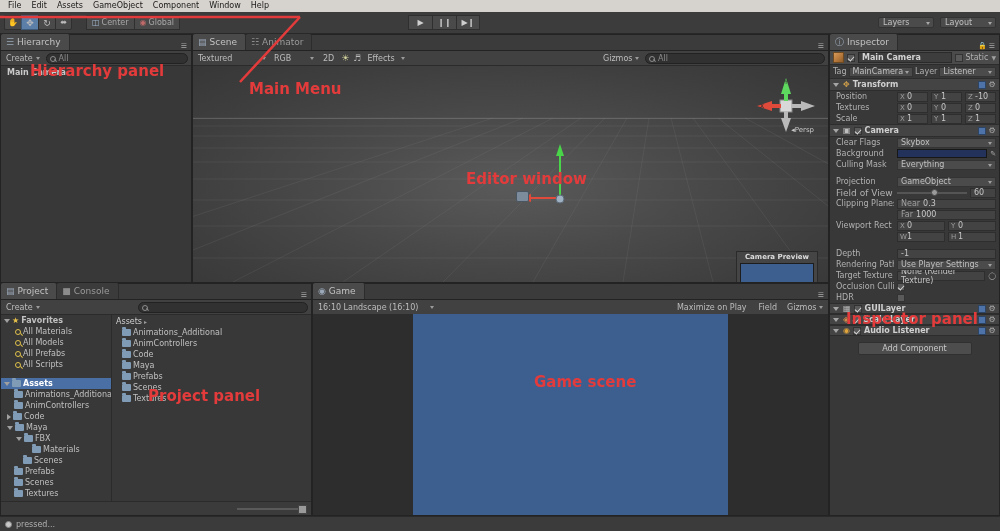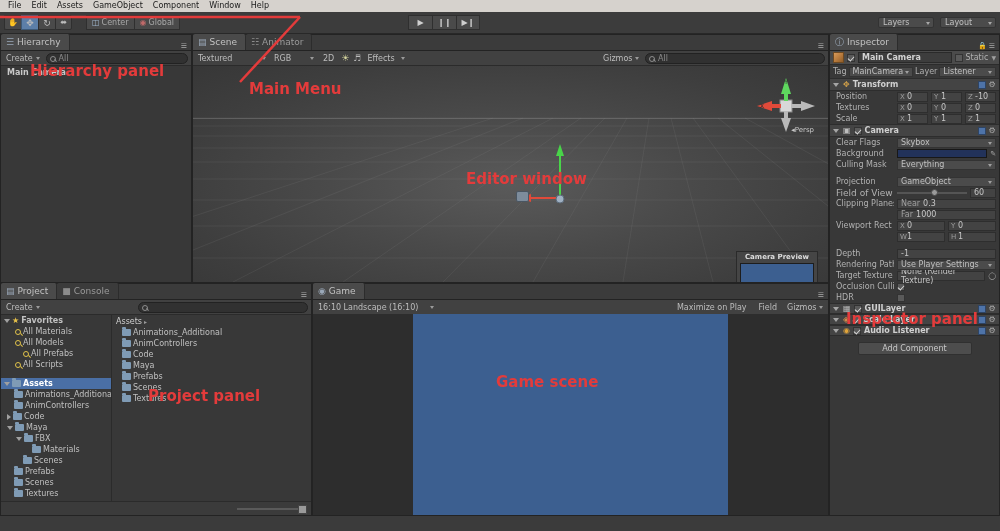--- a/index.html
+++ b/index.html
@@ -845,21 +845,21 @@
           <span style="font-weight:bold;">Favorites</span>
         </div>
         <div class="tree-row" style="padding-left:14px;">
           <span class="mag-ic"></span>
           <span>All Materials</span>
         </div>
         <div class="tree-row" style="padding-left:14px;">
           <span class="mag-ic"></span>
           <span>All Models</span>
         </div>
-        <div class="tree-row" style="padding-left:22px;">
+        <div class="tree-row" style="padding-left:14px;">
           <span class="mag-ic"></span>
           <span>All Prefabs</span>
         </div>
         <div class="tree-row" style="padding-left:14px;">
           <span class="mag-ic"></span>
           <span>All Scripts</span>
         </div>
 
         <div style="height:8px;"></div>
 
@@ -976,26 +976,30 @@
       </div>
       <div class="flat-drop" style="width:40px;">
         <span>Gizmos</span>
       </div>
     </div>
     <div id="game-canvas">
       <div id="game-render"></div>
     </div>
   </div>
 
+  <div id="statusbar">
+    <span class="status-dot"></span>
+    <span>pressed...</span>
+  </div>
 
   <svg id="annot-svg">
     <line x1="0" y1="17" x2="300" y2="17" stroke="#e33b3b" stroke-width="2.5"></line>
     <line x1="300" y1="17" x2="240" y2="82" stroke="#e33b3b" stroke-width="2.5"></line>
   </svg>
 
   <div class="annot" style="left:30px; top:62px;">Hierarchy panel</div>
   <div class="annot" style="left:249px; top:80px;">Main Menu</div>
   <div class="annot" style="left:846px; top:310px;">Inspector panel</div>
   <div class="annot" style="left:466px; top:170px;">Editor window</div>
   <div class="annot" style="left:148px; top:387px;">Project panel</div>
-  <div class="annot" style="left:496px; top:373px;">Game scene</div>
+  <div class="annot" style="left:534px; top:373px;">Game scene</div>
 
 </div>
 
 </body></html>

